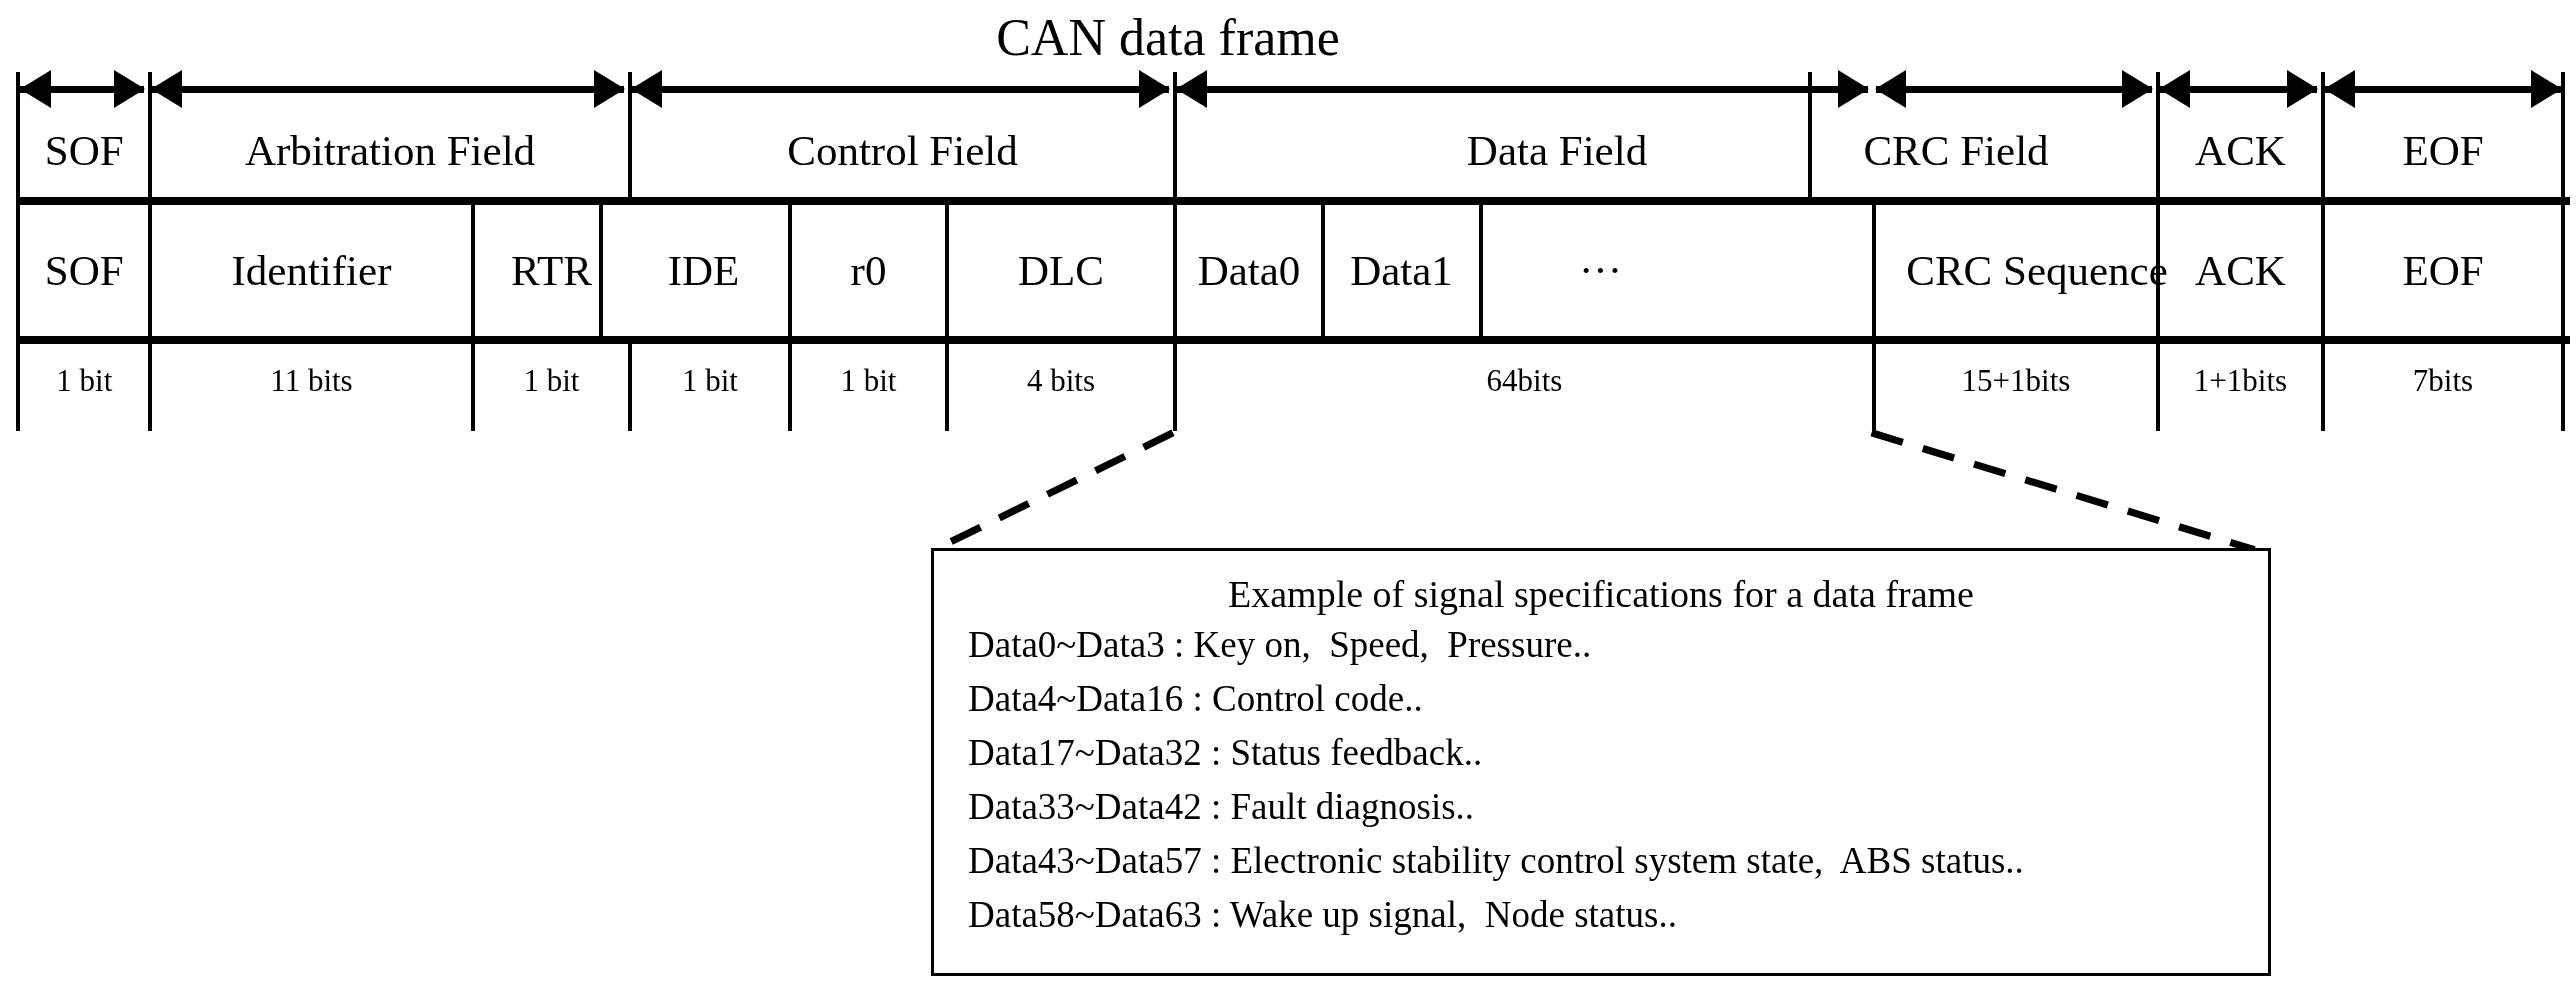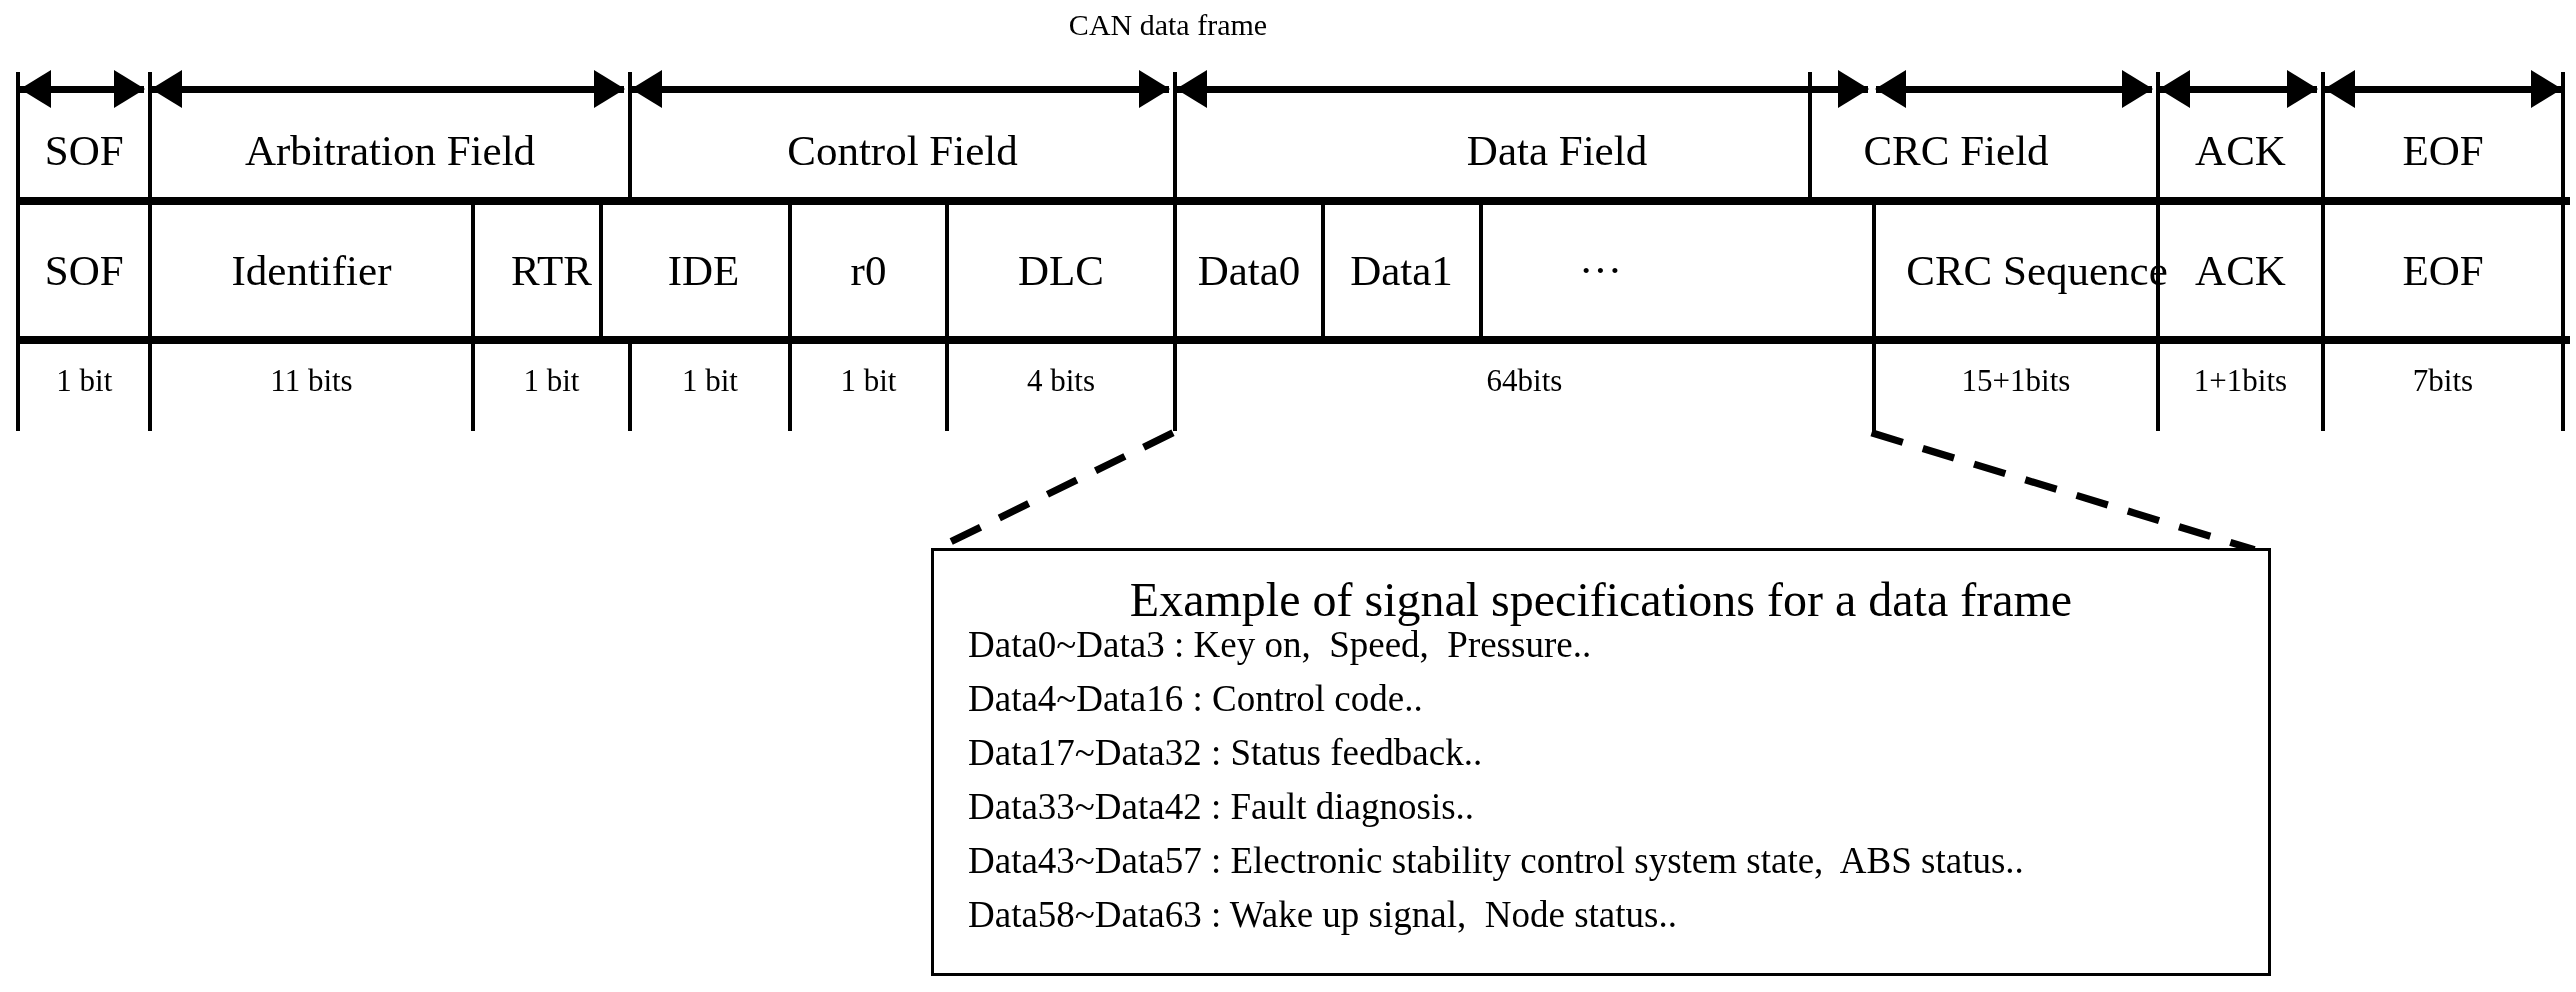--- a/index.html
+++ b/index.html
@@ -16,21 +16,21 @@
     color: #000000;
     overflow: hidden;
   }
 
   
   .diagram-title {
     position: absolute;
     top: 7.8px;
     left: 1168px;
     transform: translateX(-50%);
-    font-size: 30px;
+    font-size: 52px;
     white-space: nowrap;
   }
 
   
   .arrow-span {
     position: absolute;
     top: 70px;
     height: 39px;
   }
   .arrow-span .shaft {
@@ -115,21 +115,21 @@
     box-sizing: border-box;
     border: 3.9px solid #000;
     background: #ffffff;
   }
   .example-title {
     position: absolute;
     top: 21px;
     left: 0;
     width: 100%;
     text-align: center;
-    font-size: 48px;
+    font-size: 38px;
     color: #000000;
     white-space: pre-wrap;
   }
   .example-lines {
     position: absolute;
     top: 67px;
     left: 34px;
     right: 6.5px;
   }
   .example-line {

